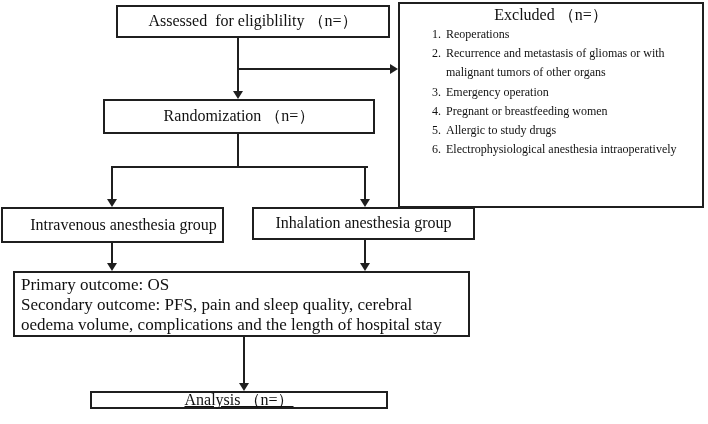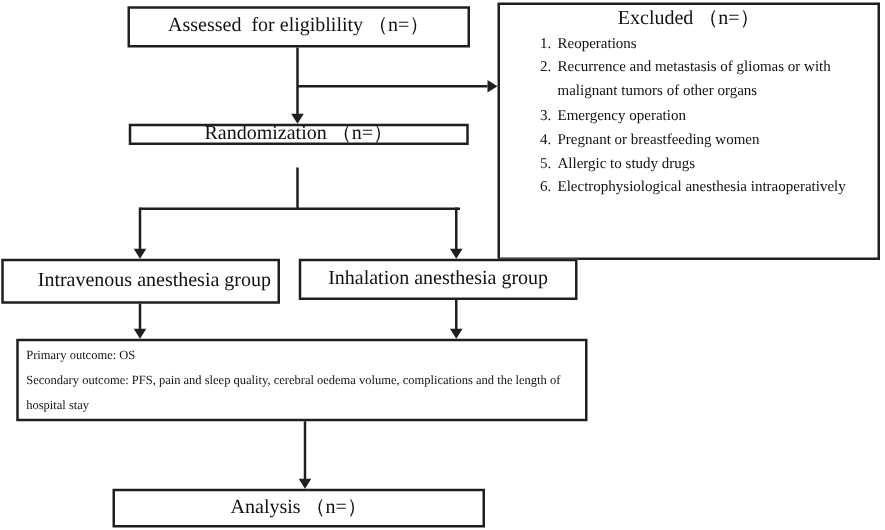--- a/index.html
+++ b/index.html
@@ -25,53 +25,53 @@
     align-items: center;
     justify-content: center;
   }
   .node .label {
     font-size: 16px;
     line-height: 1.15;
     text-align: center;
     white-space: pre-wrap;
   }
   
-  #assessed-box      { left: 102px; top: 5px;   width: 274px; height: 33px; }
+  #assessed-box      { left: 116px; top: 5px;   width: 274px; height: 33px; }
   
   #excluded-box      { left: 398px; top: 2px;   width: 306px; height: 206px;
                        display: block; }
   #excluded-box .excluded-title {
     font-size: 16px;
     text-align: center;
     line-height: 21px;
     white-space: pre-wrap;
   }
   #excluded-box ol {
     margin: 0;
     padding: 0 2px 0 44px;
     font-size: 12px;
     line-height: 19.2px;
   }
   #excluded-box ol li { padding-left: 2px; }
   
-  #randomization-box { left: 103px; top: 99px;  width: 272px; height: 17px; }
+  #randomization-box { left: 103px; top: 99px;  width: 272px; height: 35px; }
   
   #intravenous-box   { left: 1px;   top: 207px; width: 223px; height: 36px; padding-left: 22px; }
-  #inhalation-box    { left: 239px; top: 207px; width: 223px; height: 33px; }
+  #inhalation-box    { left: 252px; top: 207px; width: 223px; height: 33px; }
   
   #outcomes-box      { left: 13px;  top: 271px; width: 457px; height: 66px;
                        display: block; padding: 2px 6px; }
   #outcomes-box .outcome-line {
-    font-size: 10px;
+    font-size: 17px;
     line-height: 20px;
     text-align: left;
     white-space: pre-wrap;
   }
   
-  #analysis-box      { left: 90px;  top: 391px; width: 298px; height: 31px; }
+  #analysis-box      { left: 90px;  top: 391px; width: 298px; height: 18px; text-decoration: underline; }
 
   
   .line {
     position: absolute;
     background: #1f1f1f;
   }
   .vline { width: 2px; }
   .hline { height: 2px; }
   .arrowhead {
     position: absolute;

